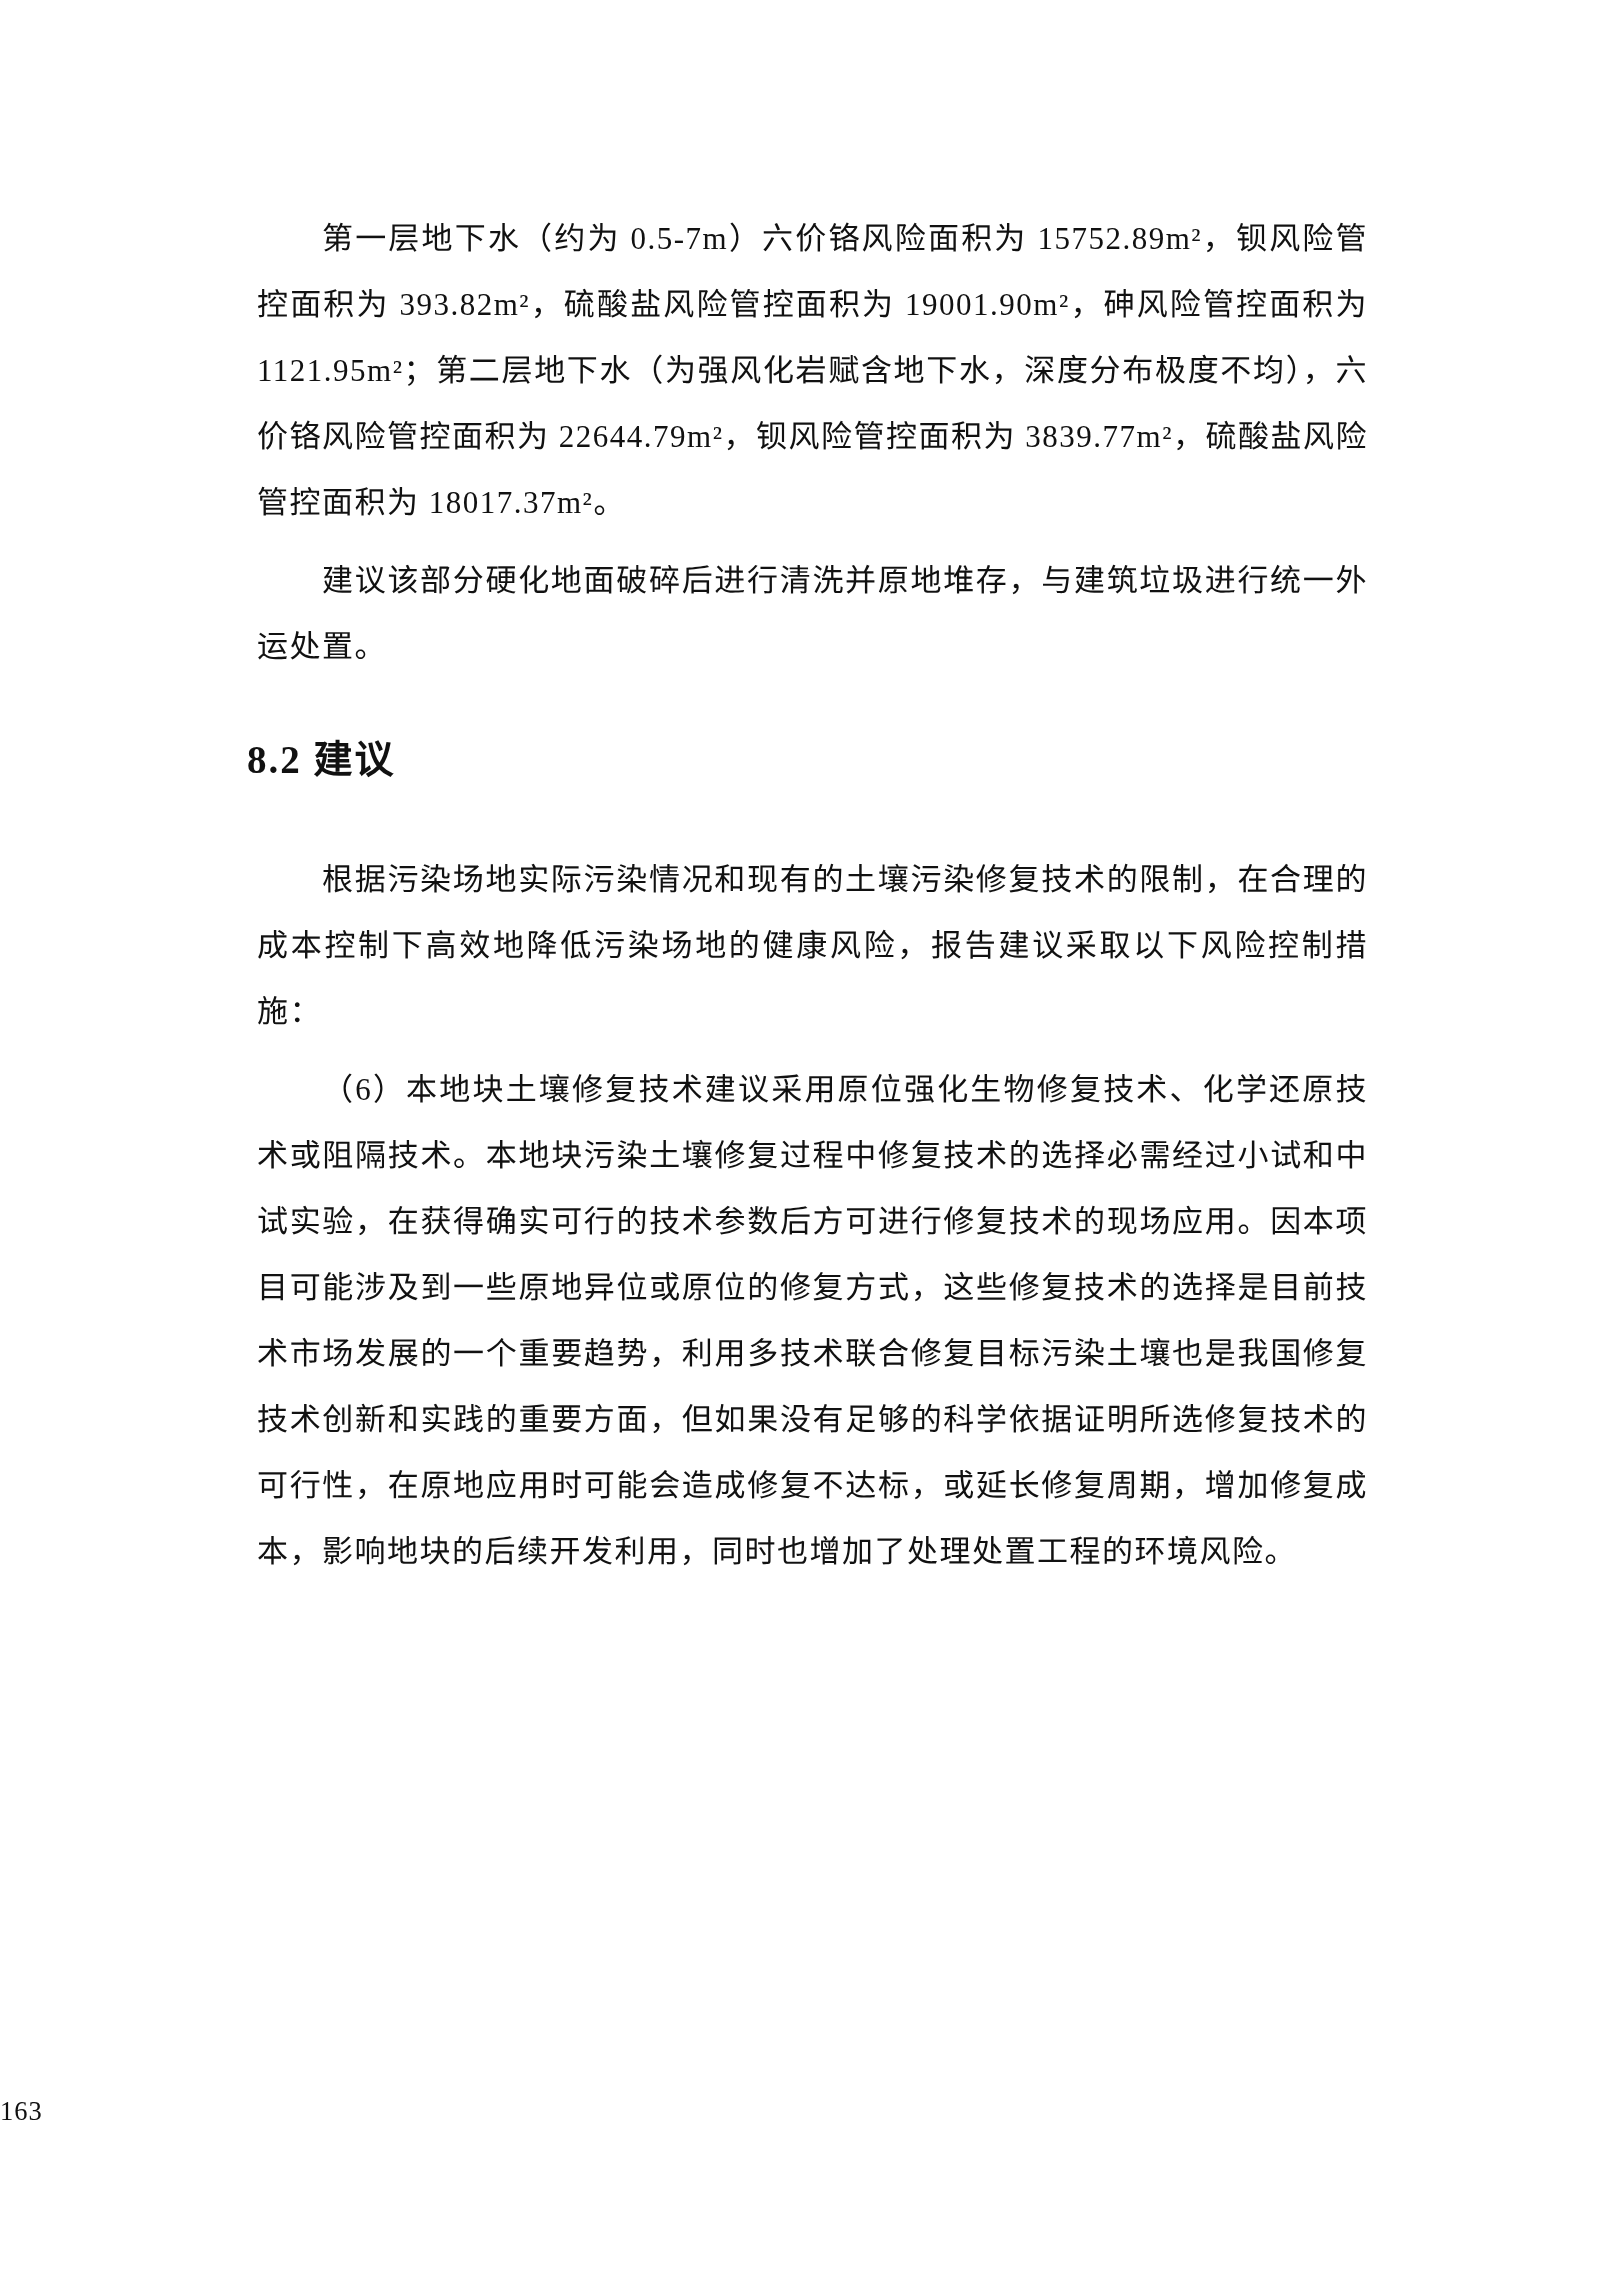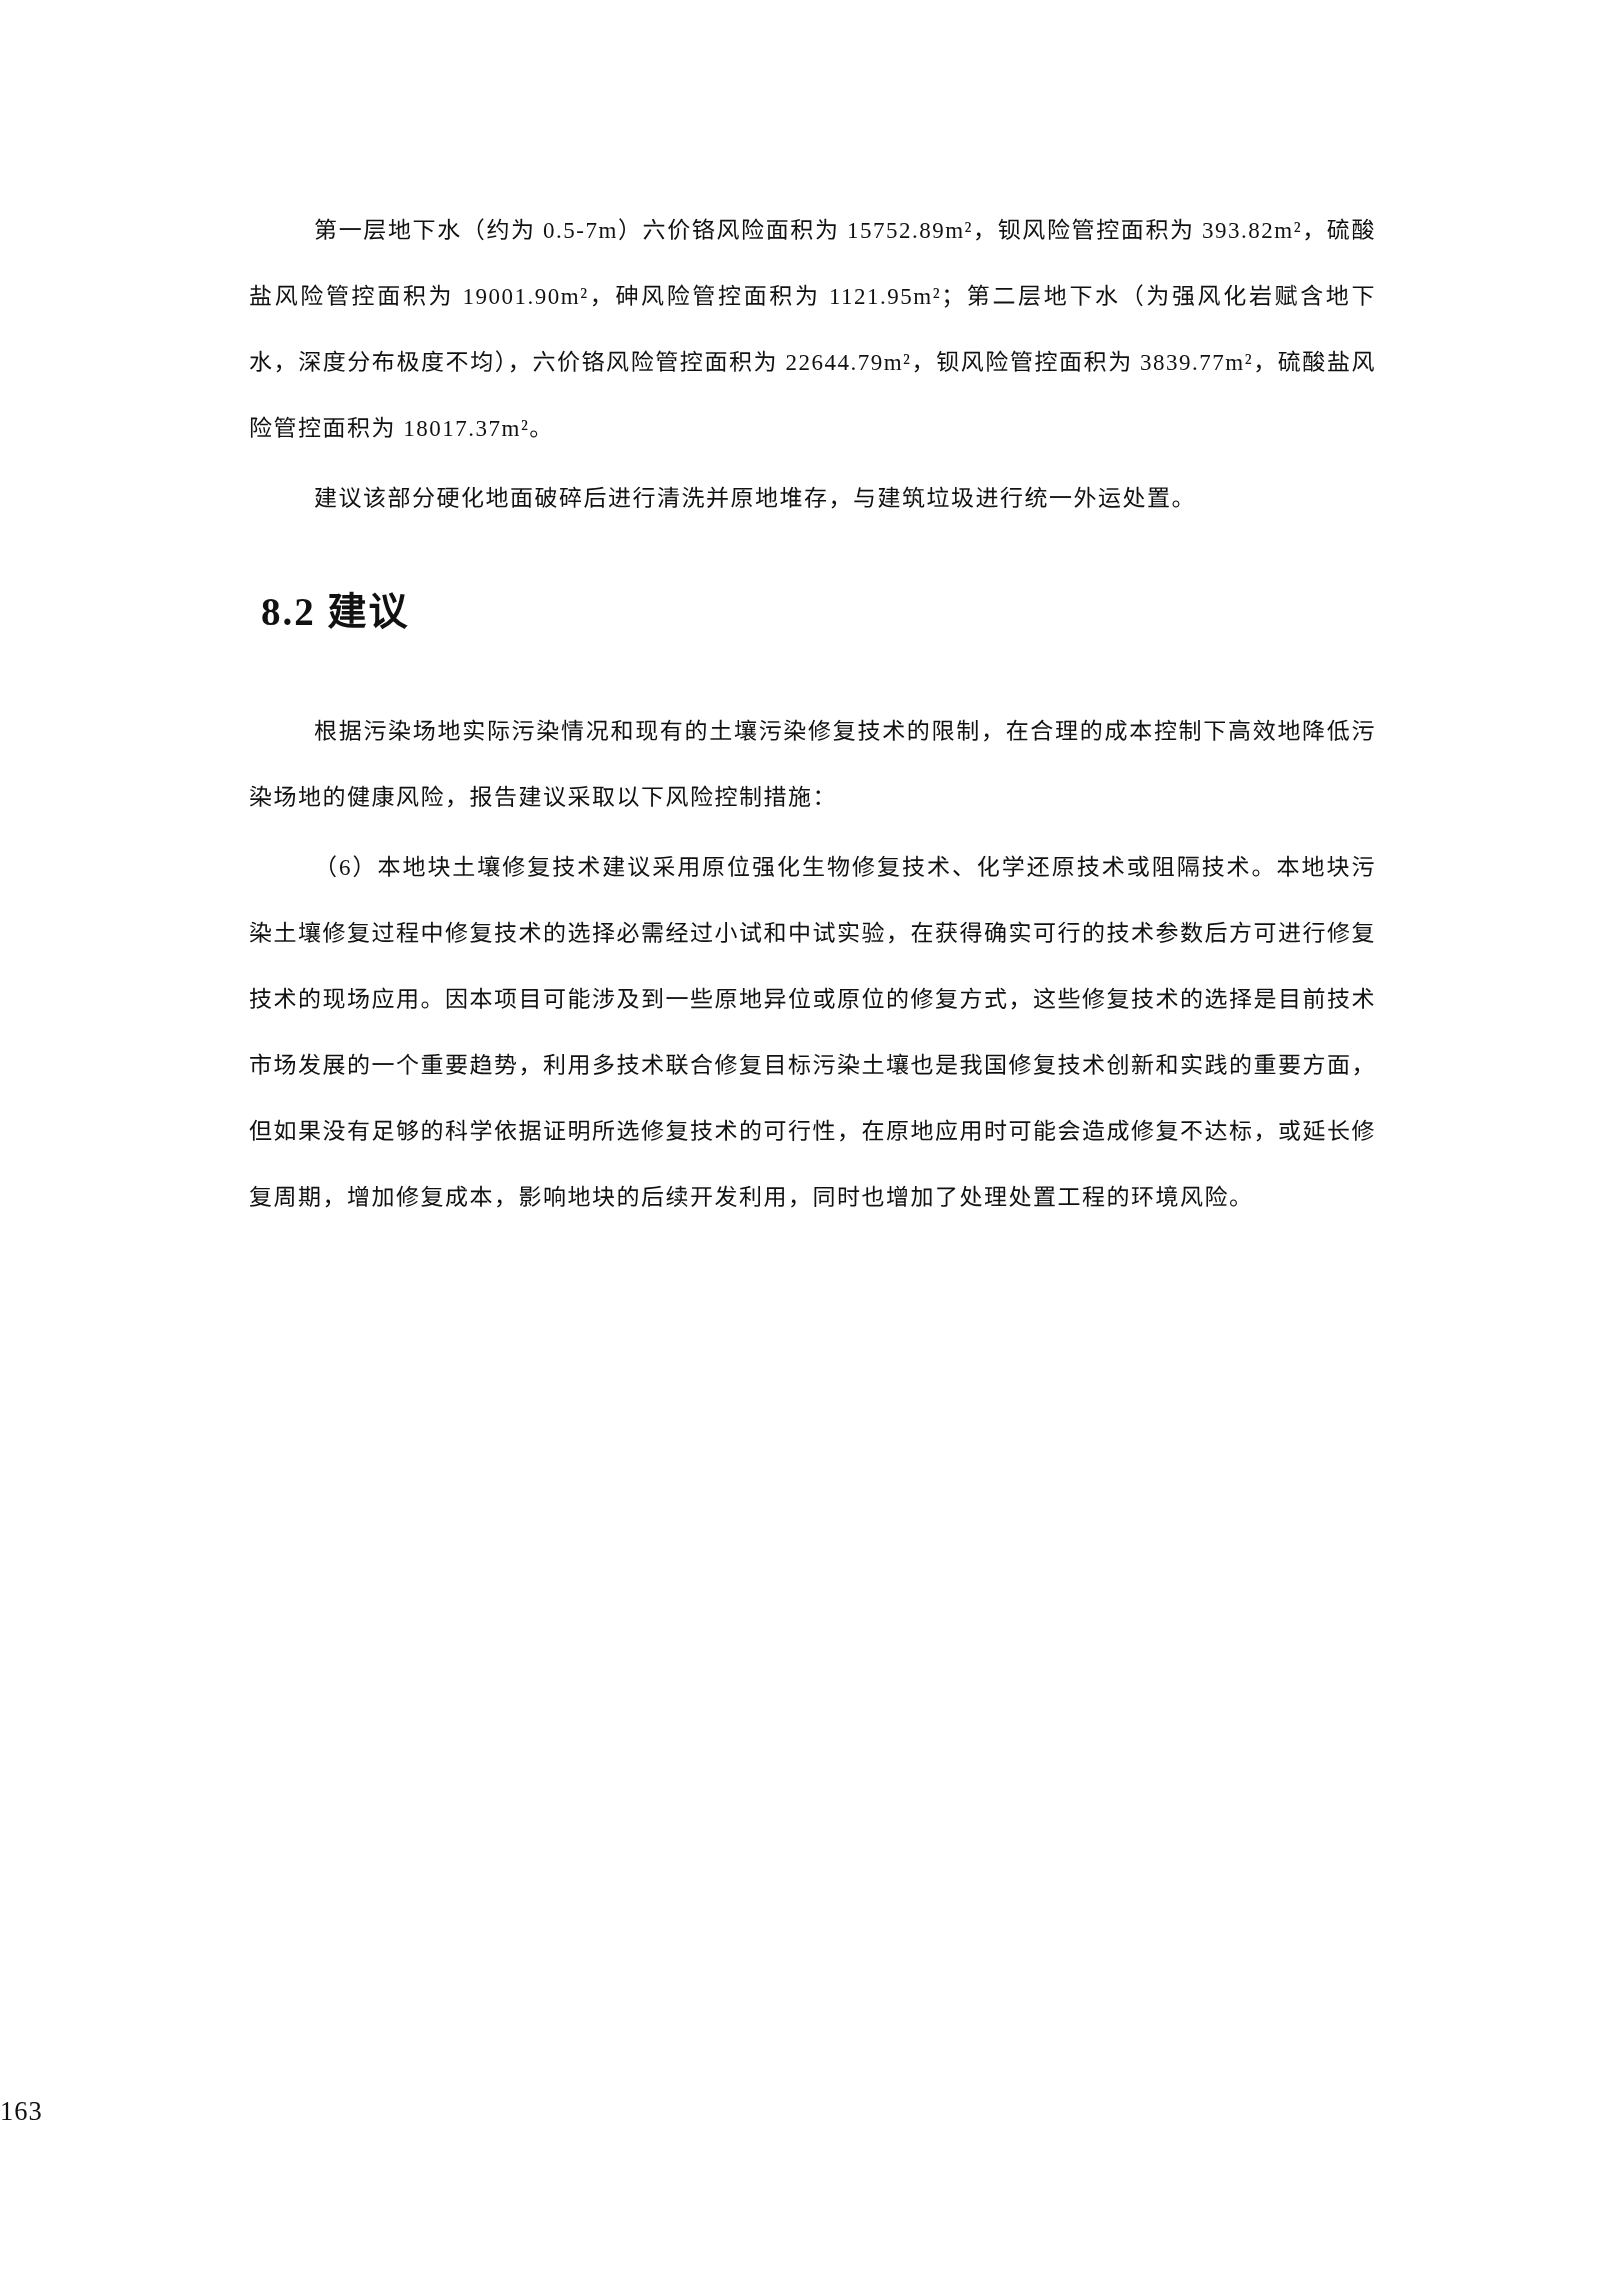--- a/index.html
+++ b/index.html
@@ -17,31 +17,31 @@
     font-family: "Liberation Serif", "DejaVu Serif", serif;
     overflow: hidden;
   }
   .doc-body {
     position: absolute;
     left: 245px;
     top: 194px;
     width: 1135px;
   }
   .para {
-    margin: 4px;
-    font-size: 23px;
+    margin: 12px;
+    font-size: 31px;
     line-height: 66px;
     letter-spacing: 1.5px;
     text-align: justify;
     text-justify: inter-ideograph;
     text-indent: 65px;
     word-break: break-word;
   }
   .heading {
-    margin: 51px 0 59px 16px;
+    margin: 51px 0 59px 2px;
     font-size: 39px;
     line-height: 57px;
     font-weight: bold;
     letter-spacing: 2px;
     text-align: left;
   }
   .page-footer {
     position: absolute;
     top: 2096px;
     left: 0;

